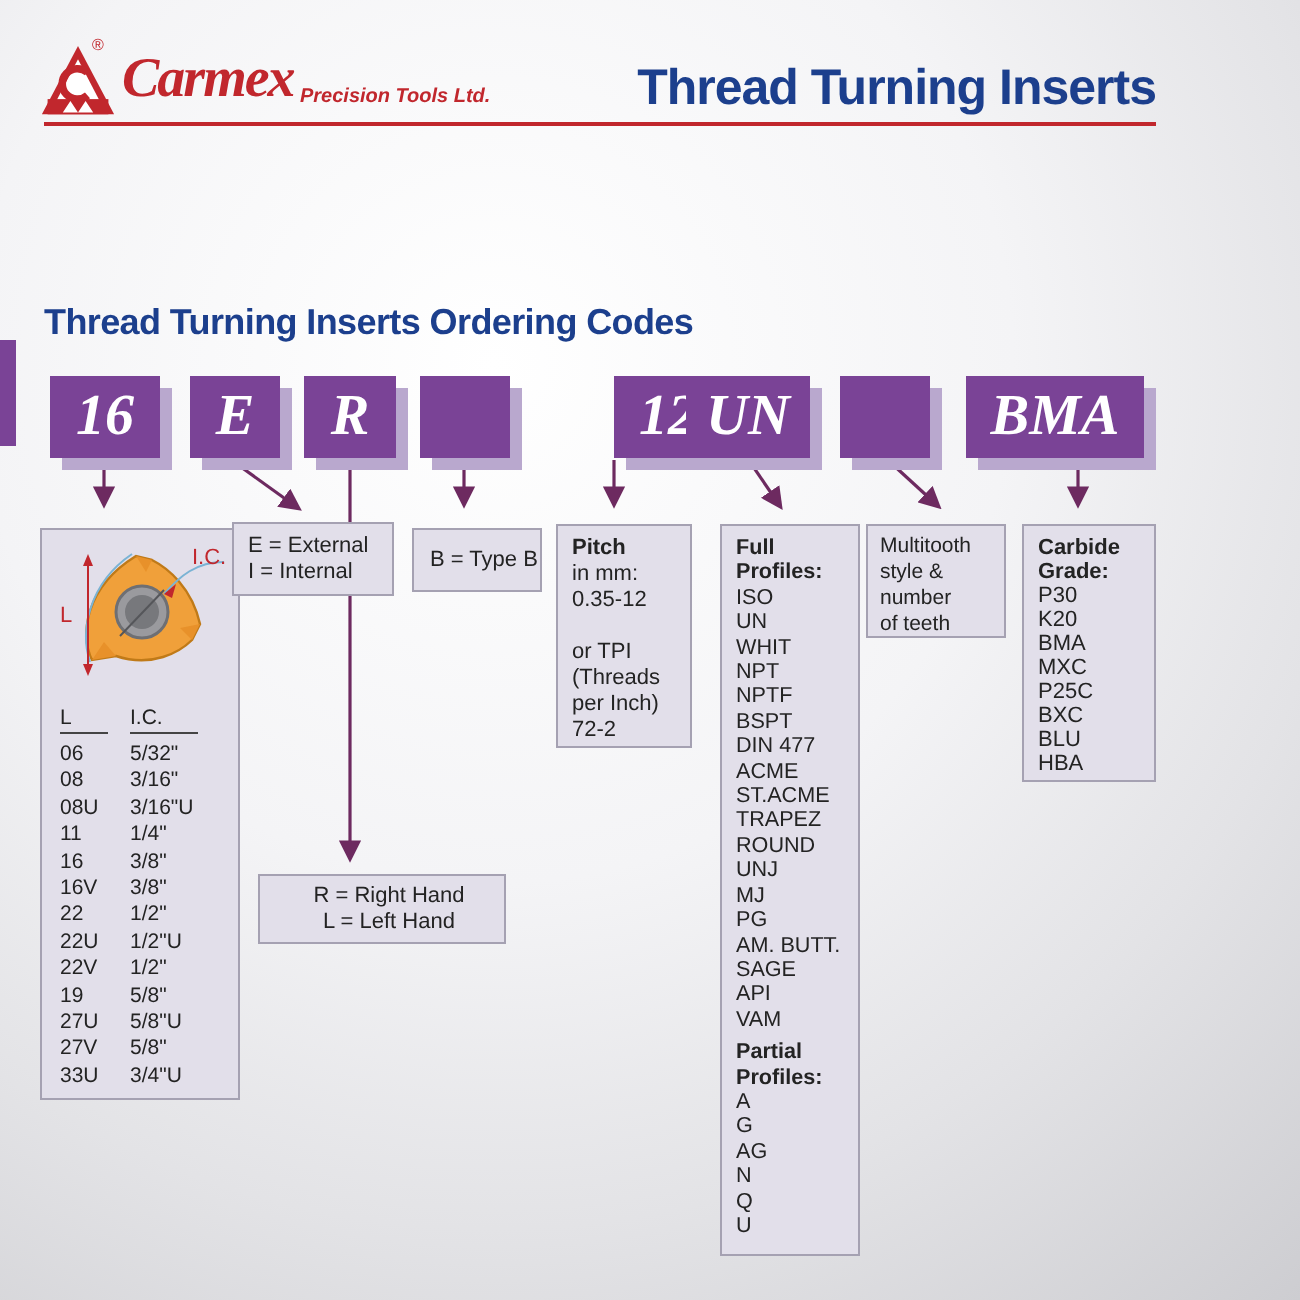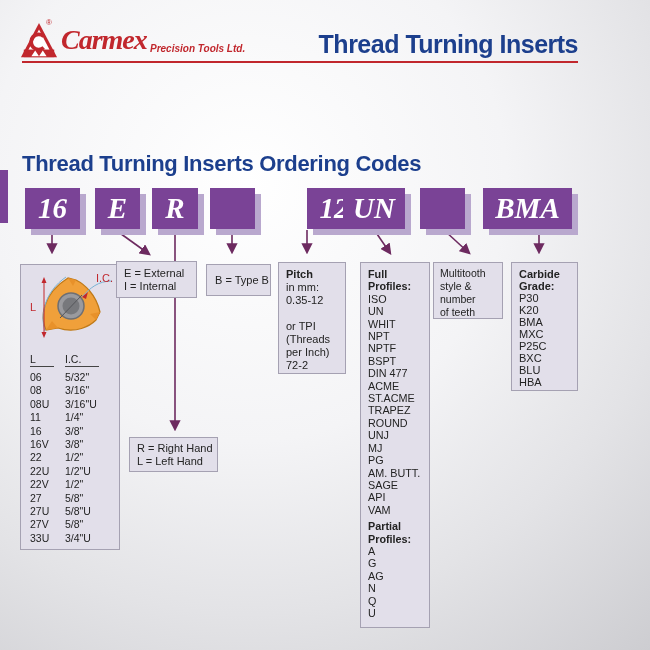--- a/index.html
+++ b/index.html
@@ -14,38 +14,38 @@
     font-style:italic;font-weight:bold;font-size:28px;color:#c1272d;z-index:2;letter-spacing:-1px;}
   .reg{position:absolute;left:46px;top:18px;font-size:8px;color:#c1272d;z-index:2;}
   .tagline{position:absolute;left:150px;top:43px;font-style:italic;font-weight:bold;
     font-size:10px;color:#c1272d;z-index:2;}
   .header-title{position:absolute;left:298px;top:30px;width:280px;text-align:right;
     font-size:25px;font-weight:bold;color:#1c3f8d;letter-spacing:-0.5px;z-index:2;}
   .header-rule{position:absolute;left:22px;top:61px;width:556px;height:2px;background:#c1272d;z-index:2;}
   
   .sec-title{position:absolute;left:22px;top:96px;font-size:27px;font-weight:bold;
     font-style:italic;color:#1c3f8d;letter-spacing:-0.5px;z-index:2;}
-  .sec-sub{position:absolute;left:22px;top:151px;font-size:22px;font-weight:bold;
+  .sec-sub{position:absolute;left:22px;top:151px;font-size:18px;font-weight:bold;
     color:#1c3f8d;letter-spacing:-0.3px;z-index:2;}
   .edge-tab{position:absolute;left:0;top:170px;width:8px;height:53px;background:#7a4396;z-index:2;}
   
   .code-box{position:absolute;top:188px;height:41px;background:#7a4396;
     box-shadow:6px 6px 0 0 #b9a8ce;color:#ffffff;font-family:"Liberation Serif",serif;
     font-style:italic;font-weight:bold;font-size:29px;display:flex;align-items:center;
     justify-content:center;z-index:3;}
   
   #arrows{position:absolute;left:0;top:0;z-index:1;}
   
   .expl-box{position:absolute;background:#e2dfea;border:1px solid #a5a1b2;
     color:#232323;z-index:2;box-sizing:border-box;font-size:11px;line-height:13px;}
   .b-insert{left:20px;top:264px;width:100px;height:286px;}
   .b-external{left:116px;top:261px;width:81px;height:37px;padding:5px 0 0 7px;}
   .b-type{left:206px;top:264px;width:65px;height:32px;padding:9px 0 0 8px;}
   .b-pitch{left:278px;top:262px;width:68px;height:112px;padding:5px 0 0 7px;line-height:13px;}
-  .b-hand{left:129px;top:437px;width:89px;height:35px;padding:4px 0 0 7px;}
+  .b-hand{left:129px;top:437px;width:124px;height:35px;padding:4px 0 0 7px;text-align:center;}
   .b-profiles{left:360px;top:262px;width:70px;height:366px;padding:5px 0 0 7px;
     font-size:10.8px;line-height:12.4px;}
   .b-multitooth{left:433px;top:262px;width:70px;height:57px;padding:4px 0 0 6px;
     font-size:10.5px;line-height:12.3px;}
   .b-api{left:433px;top:324px;width:70px;height:39px;padding:5px 0 0 6px;font-size:10.5px;line-height:13px;}
   .b-carbide{left:511px;top:262px;width:67px;height:129px;padding:5px 0 17px 7px;line-height:12px;}
   .bold{font-weight:bold;}
   .pline{min-height:13px;}
   .gap4{height:4px;}
   
@@ -175,21 +175,21 @@
         </div>
         <div class="trow">
           <div class="cell">22U</div>
           <div class="cell">1/2"U</div>
         </div>
         <div class="trow">
           <div class="cell">22V</div>
           <div class="cell">1/2"</div>
         </div>
         <div class="trow">
-          <div class="cell">27</div>
+          <div class="cell">19</div>
           <div class="cell">5/8"</div>
         </div>
         <div class="trow">
           <div class="cell">27U</div>
           <div class="cell">5/8"U</div>
         </div>
         <div class="trow">
           <div class="cell">27V</div>
           <div class="cell">5/8"</div>
         </div>

